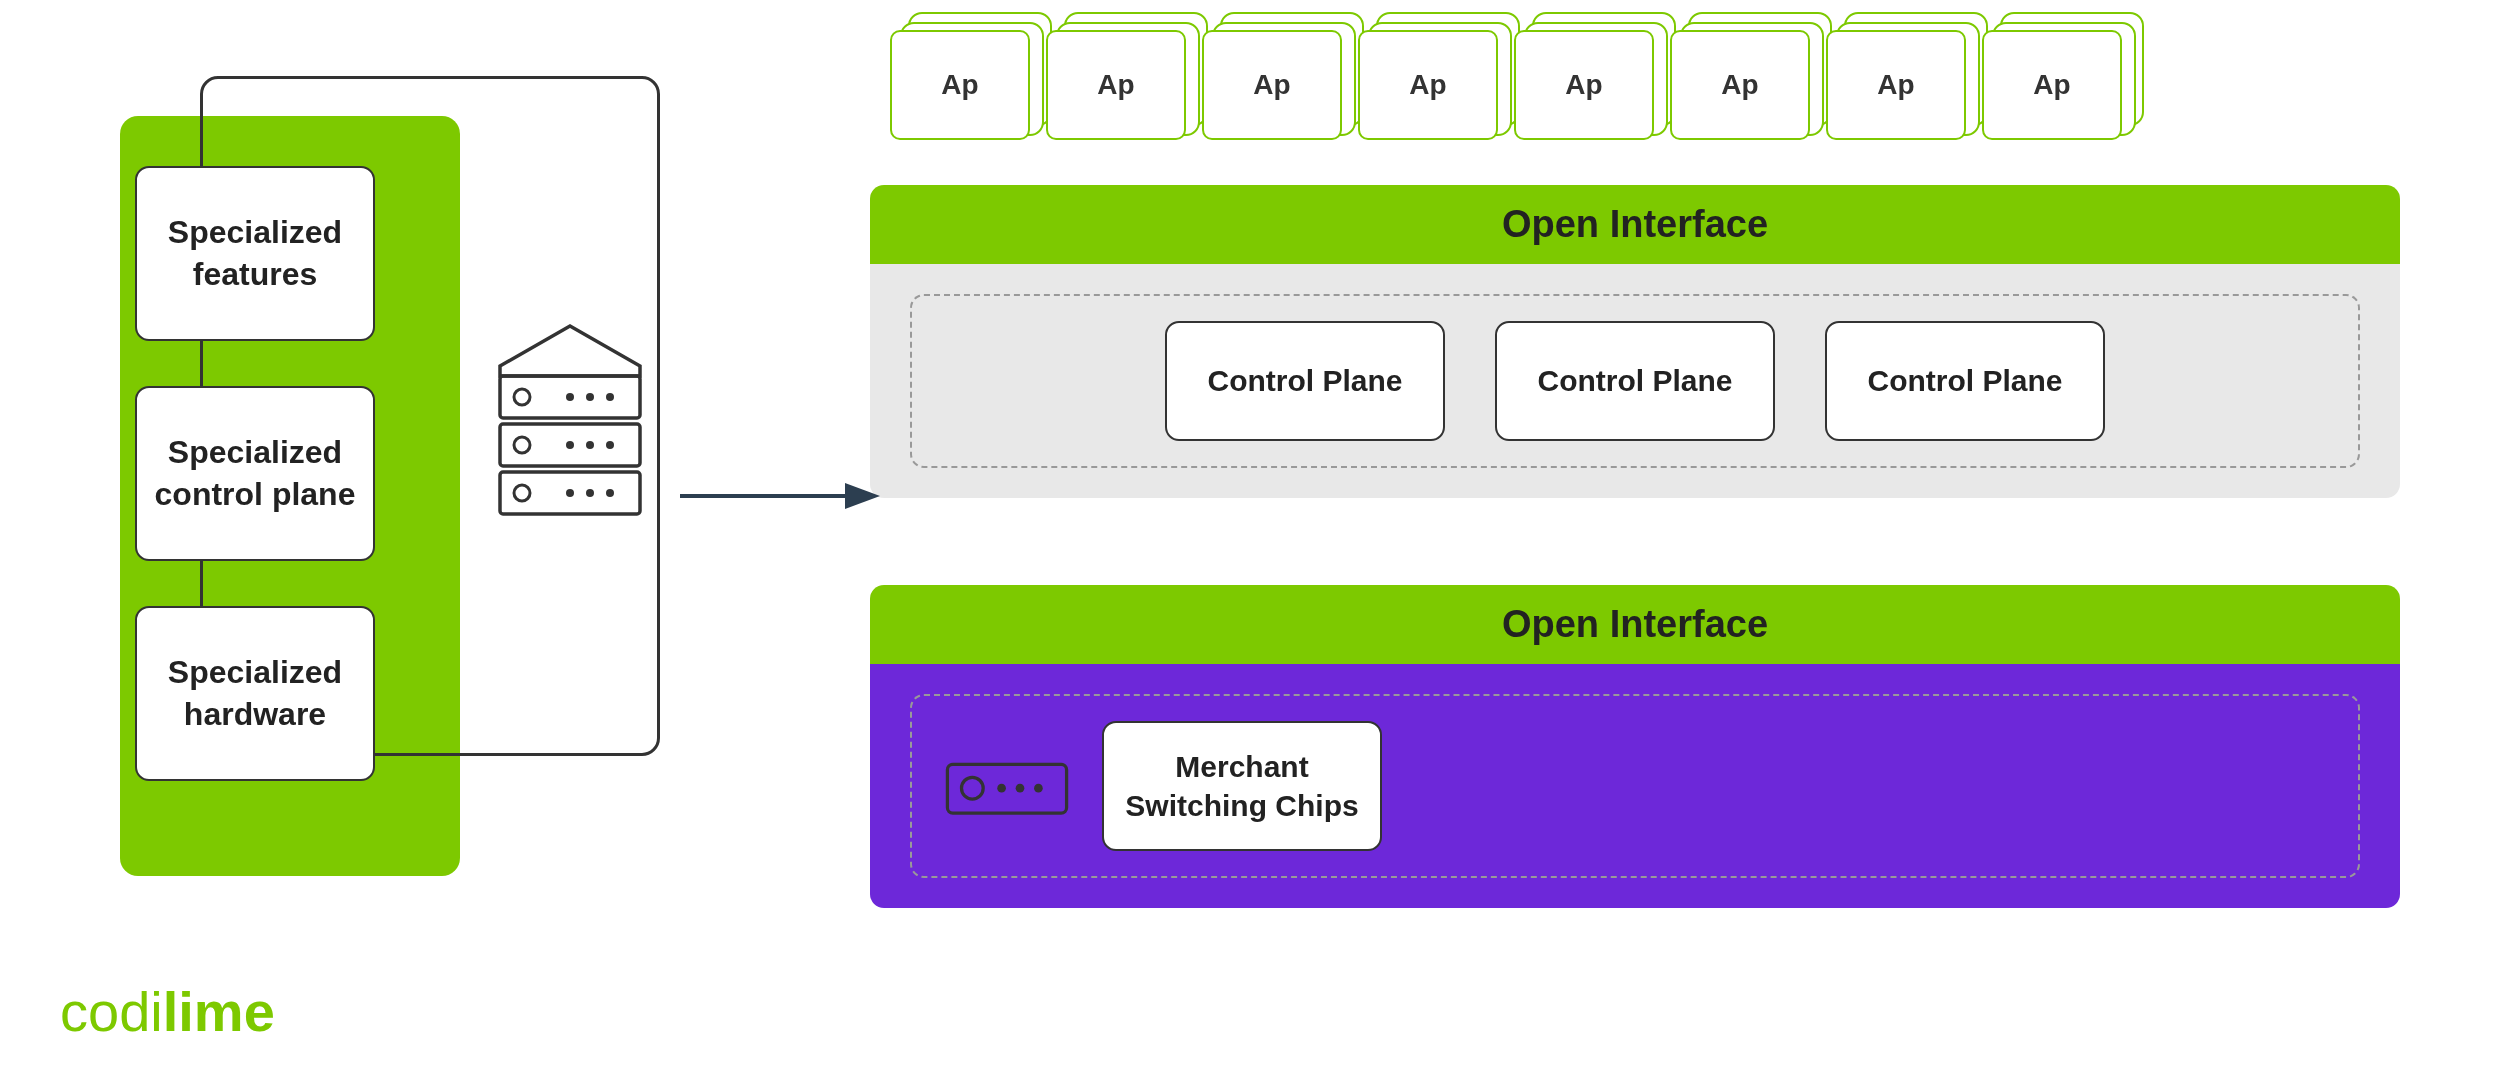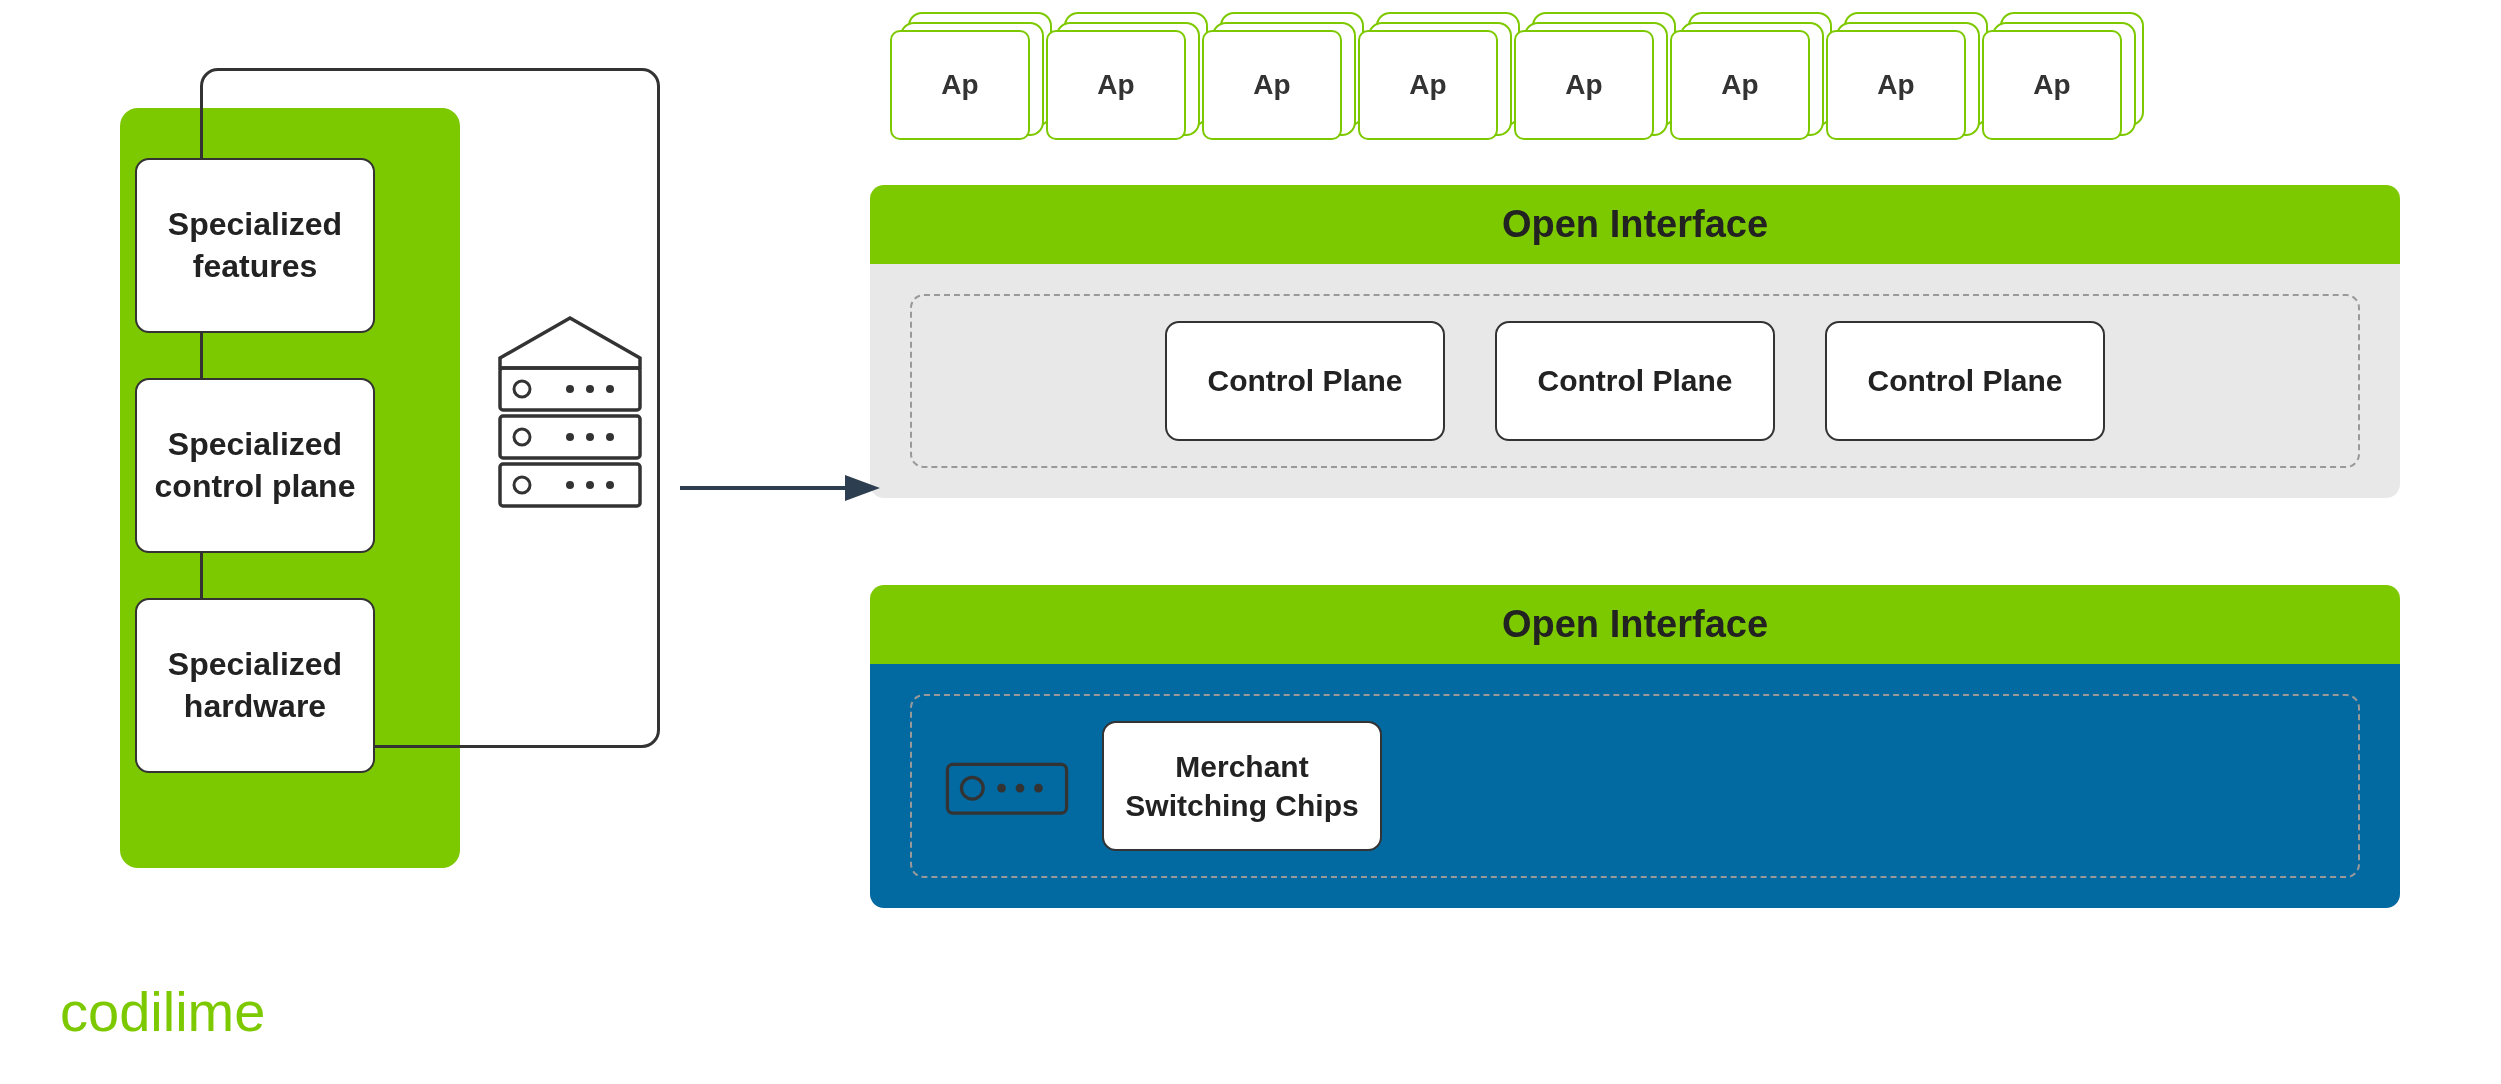--- a/index.html
+++ b/index.html
@@ -9,21 +9,21 @@
       background: #ffffff;
       font-family: 'Arial', sans-serif;
       overflow: hidden;
       position: relative;
     }
 
     
     .left-section {
       position: absolute;
       left: 60px;
-      top: 68px;
+      top: 76px;
       width: 660px;
       height: 760px;
     }
 
     .green-outer-box {
       position: absolute;
       left: 60px;
       top: 40px;
       width: 340px;
       height: 760px;
@@ -200,21 +200,21 @@
       border-radius: 0 0 14px 14px;
       width: 100%;
       padding: 30px 40px;
       display: flex;
       align-items: center;
       justify-content: center;
       gap: 60px;
     }
 
     .oi-gray-body-2 {
-      background: #0369a1;
+      background: #6d28d9;
       border-radius: 0 0 14px 14px;
       width: 100%;
       padding: 30px 40px;
       display: flex;
       align-items: center;
       justify-content: flex-end;
       gap: 60px;
       min-height: 220px;
     }
 
@@ -406,14 +406,14 @@
         <div class="merchant-chip-box">
           <span>Merchant<br>Switching Chips</span>
         </div>
       </div>
     </div>
   </div>
 
 </div>
 
 <div class="logo">
-  <span>codi</span><span style="color:#7dc900;font-weight:400;">lime</span>
+  <span>codi</span><span style="color:#7dc900;font-weight:700;">lime</span>
 </div>
 
 </body></html>

